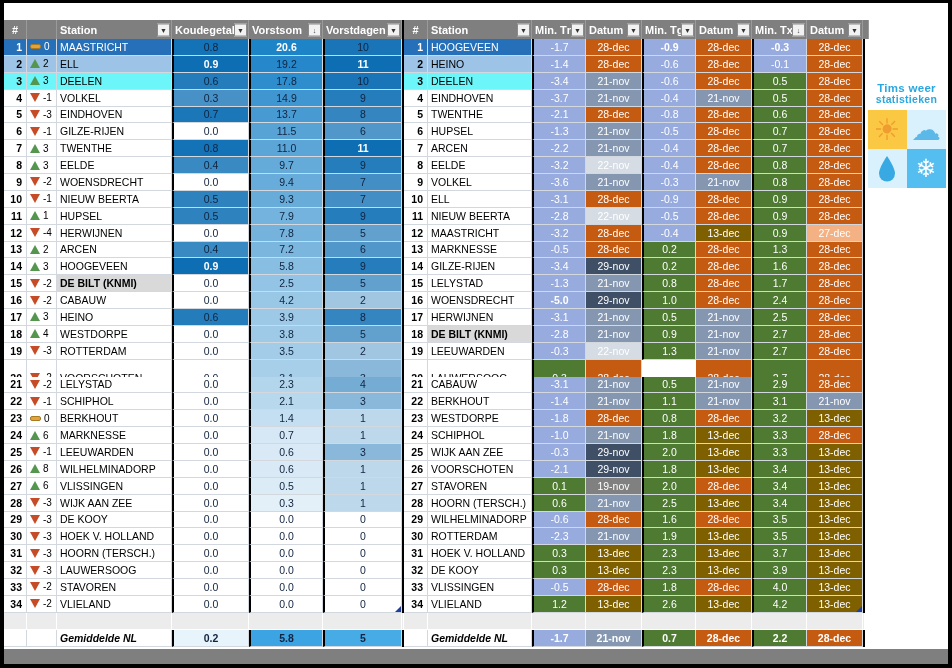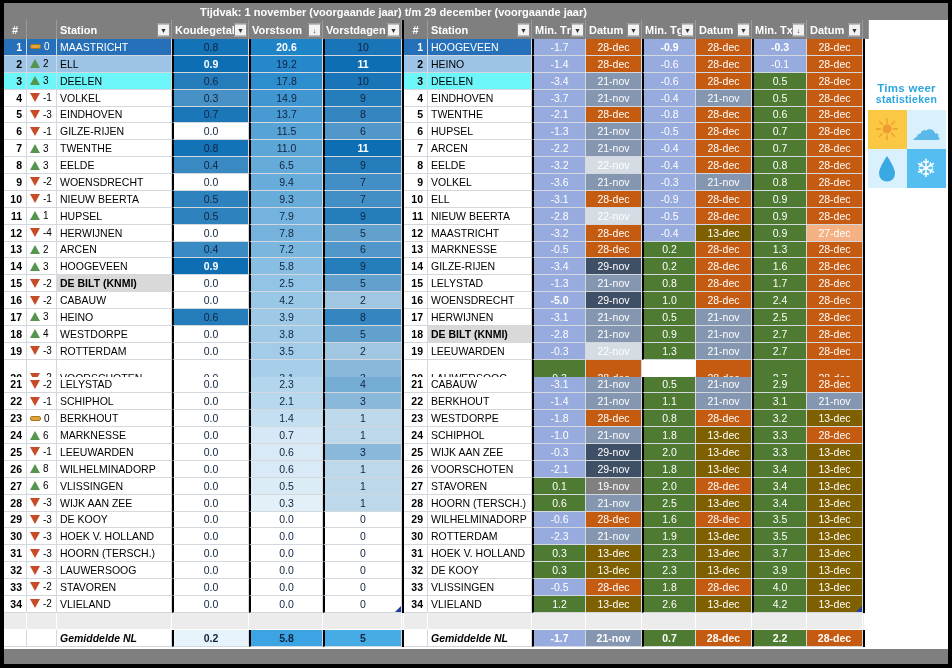--- a/index.html
+++ b/index.html
@@ -57,21 +57,20 @@
   .tile-drop { background:#d9f1fd; }
   .tile-snow { background:#55bef1; color:#fff; font-size:25px; }
 </style>
 </head>
 <body>
 
 <div class="app">
   <div class="inner">
 
     <div class="titlebar">
-      <div class="title-gray">Tijdvak: 1 november (voorgaande jaar) t/m 29 december (voorgaande jaar)</div>
     </div>
 
     <div class="hdr" id="hdr">
         <div class="hcell center">#</div>
         <div class="hcell"></div>
         <div class="hcell">Station<div class="fbtn">▼</div></div>
         <div class="hcell thickL">Koudegetal<div class="fbtn">▼</div></div>
         <div class="hcell thickL">Vorstsom<div class="fbtn">↓</div></div>
         <div class="hcell thickL">Vorstdagen<div class="fbtn">▼</div></div>
         <div class="hdiv"></div>
@@ -251,21 +250,21 @@
           <div class="cell div-col"></div>
         </div>
         <div class="row">
           <div class="cell rank" style="background: rgb(255, 255, 255); color: rgb(0, 0, 0);">8</div>
           <div class="cell trend" style="background: rgb(255, 255, 255);">
             <span class="tri-up"></span>
             <span style="color: rgb(0, 0, 0);">3</span>
           </div>
           <div class="cell station" style="background: rgb(255, 255, 255); color: rgb(0, 0, 0);">EELDE</div>
           <div class="cell center thickL" style="background: rgb(57, 137, 194); color: rgb(16, 35, 63);">0.4</div>
-          <div class="cell center thickL" style="background: rgb(101, 171, 217); color: rgb(16, 35, 63);">6.5</div>
+          <div class="cell center thickL" style="background: rgb(101, 171, 217); color: rgb(16, 35, 63);">9.7</div>
           <div class="cell center thickL" style="background: rgb(38, 125, 188); color: rgb(16, 35, 63);">9</div>
           <div class="cell div-col"></div>
           <div class="cell rank" style="background: rgb(255, 255, 255); color: rgb(0, 0, 0);">8</div>
           <div class="cell station" style="background: rgb(255, 255, 255); color: rgb(0, 0, 0);">EELDE</div>
           <div class="cell center thickL" style="background: rgb(151, 171, 222); color: rgb(255, 255, 255);">-3.2</div>
           <div class="cell center" style="background: rgb(213, 220, 228); color: rgb(255, 255, 255);">22-nov</div>
           <div class="cell center thickL" style="background: rgb(151, 171, 222); color: rgb(255, 255, 255);">-0.4</div>
           <div class="cell center" style="background: rgb(197, 90, 17); color: rgb(255, 255, 255);">28-dec</div>
           <div class="cell center thickL" style="background: rgb(78, 123, 49); color: rgb(255, 255, 255);">0.8</div>
           <div class="cell center" style="background: rgb(197, 90, 17); color: rgb(255, 255, 255);">28-dec</div>

